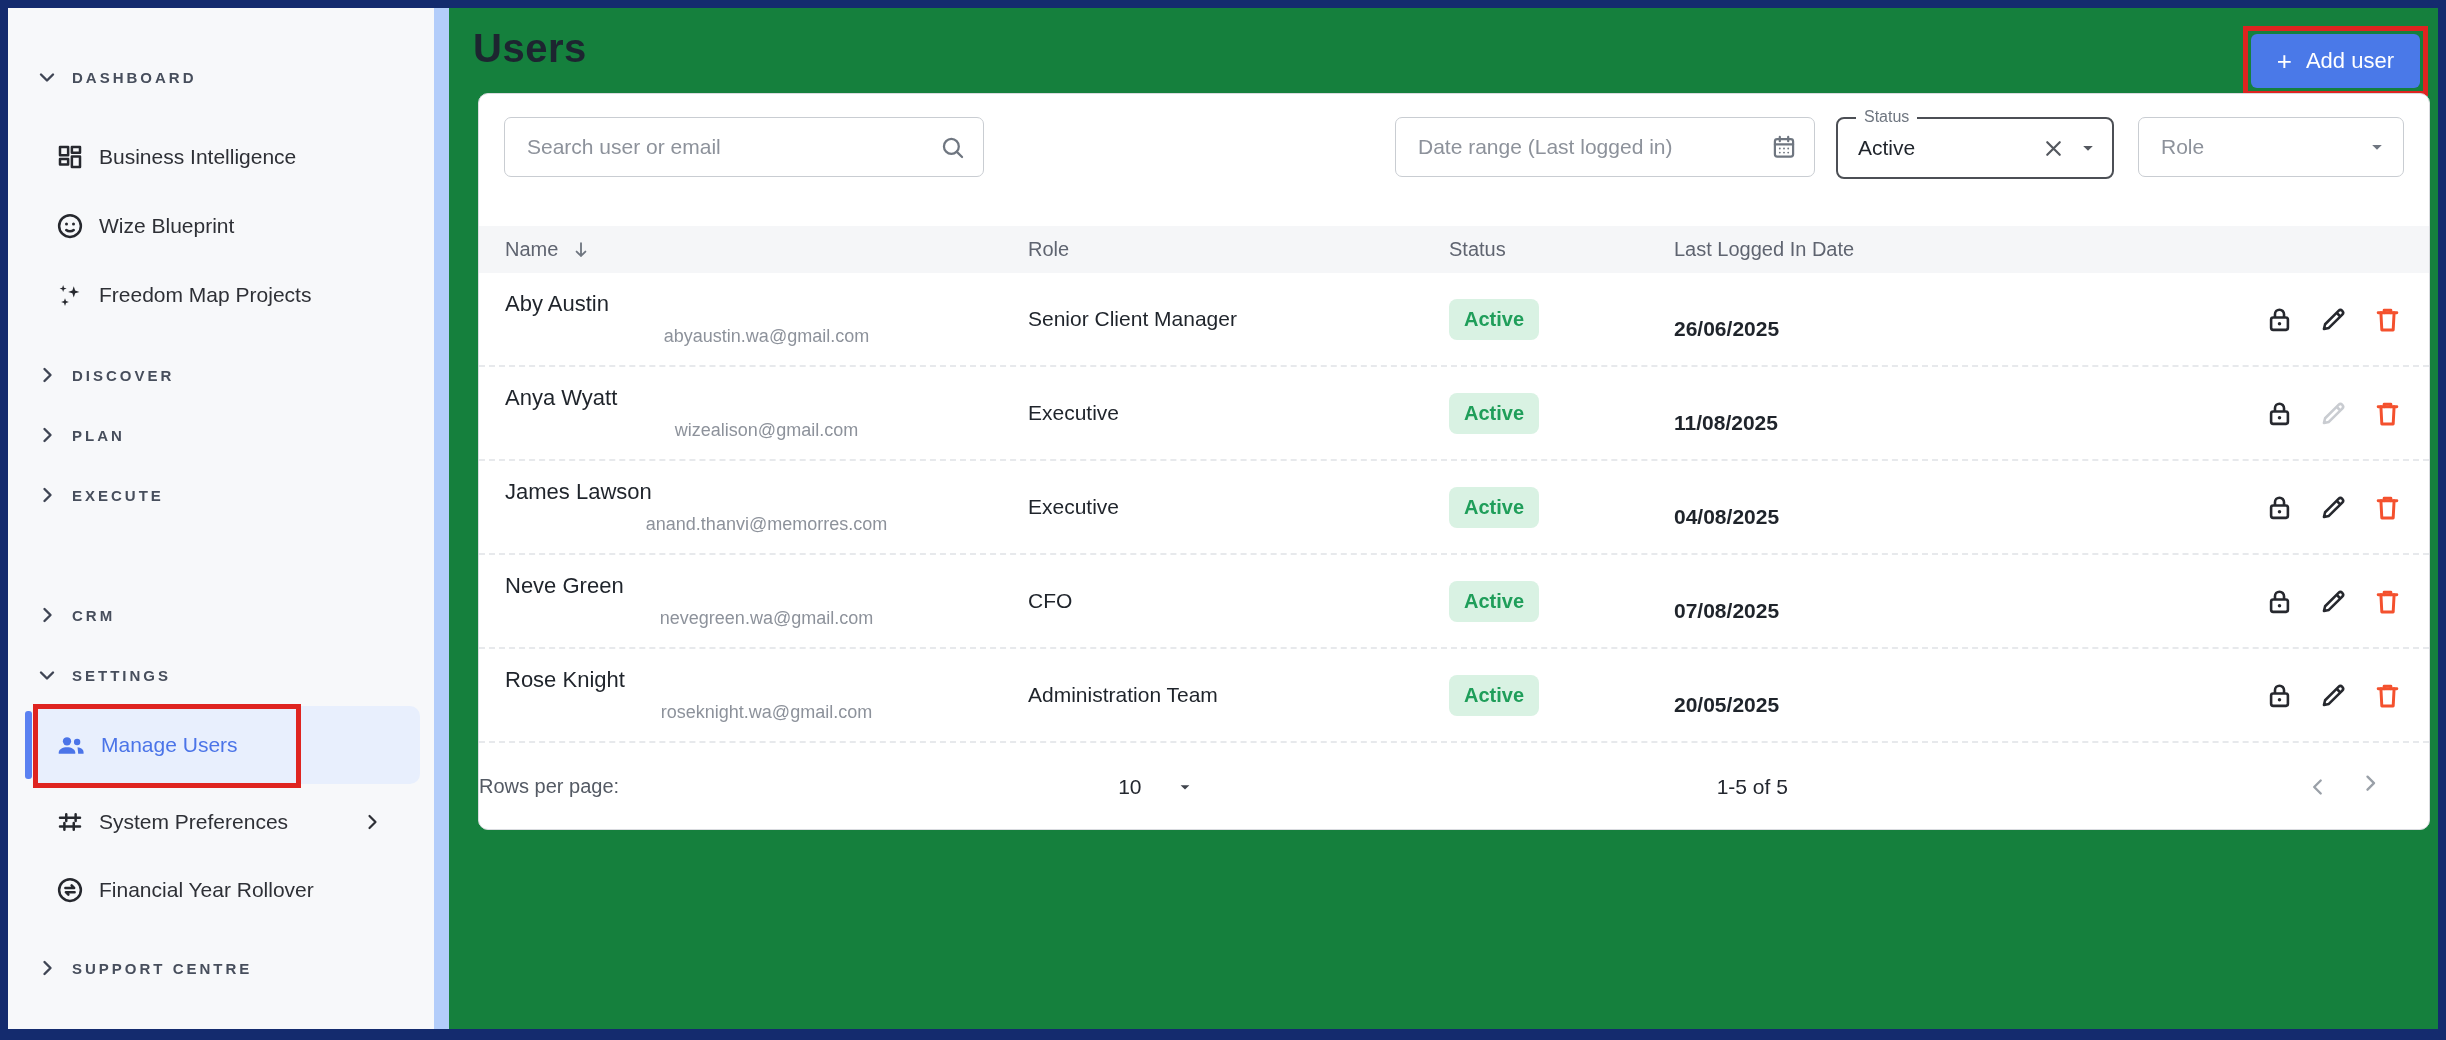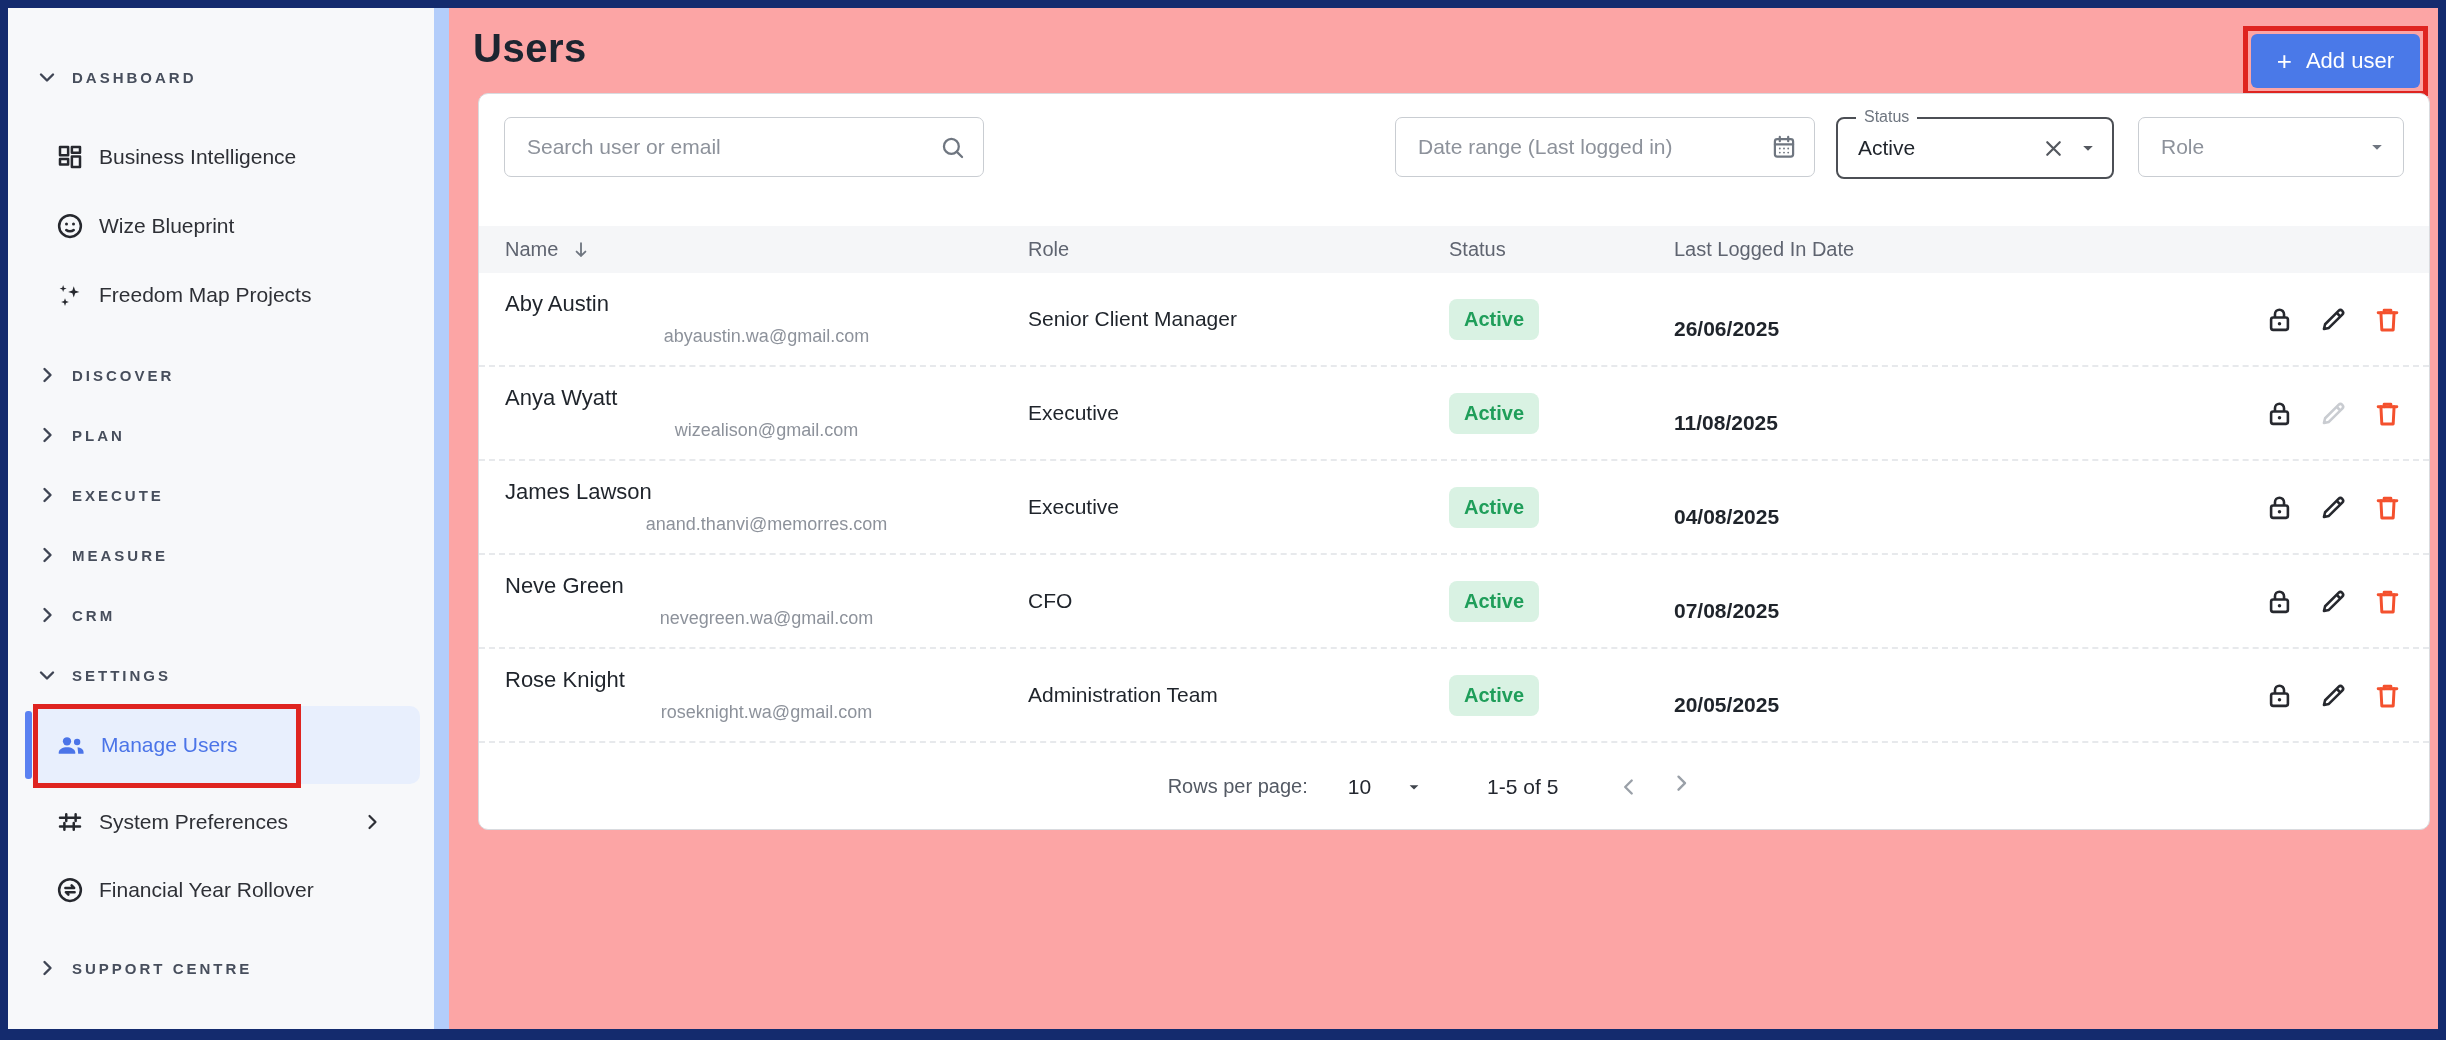--- a/index.html
+++ b/index.html
@@ -26,21 +26,21 @@
   .accent-bar { position:absolute; left:17px; top:703px; width:7px; height:68px;
                 background:#5b81f1; border-radius:3px; }
   .red-box-side { position:absolute; left:25px; top:696px; width:268px; height:84px;
                   border:5px solid #df2420; z-index:3; pointer-events:none; }
   .item.selected { top:698px; height:78px; z-index:2; }
   .item.selected .item-icon { color:#4b74e8; }
   .item.selected .item-label { color:#4b74e8; font-weight:500; }
   .item .trail-chev { margin-left:auto; margin-right:50px; color:#2e3036; display:flex; }
 
   
-  main { flex:1 1 auto; position:relative; background:#fca5a5; height:100%; }
+  main { flex:1 1 auto; position:relative; background:#15803d; height:100%; }
   .main-header { display:flex; align-items:flex-start; justify-content:space-between;
                  padding:18px 10px 0 24px; height:84px; }
   .page-title { font-size:40px; font-weight:600; color:#1d2530; letter-spacing:.5px; }
 
   .red-box-btn { border:5px solid #df2420; padding:3px; }
   .add-user-btn { display:flex; align-items:center; gap:14px; background:#4a79e8; color:#fff;
                   border:none; border-radius:6px; font-size:22px; font-weight:500;
                   padding:14px 26px; font-family:inherit; cursor:pointer; }
   .add-user-btn .plus { font-size:26px; font-weight:400; line-height:20px; }
 
@@ -85,21 +85,21 @@
            padding:9px 15px; border-radius:8px; }
   .cell-date { font-size:21px; color:#1f242b; font-weight:700;margin-top:20px; }
   .cell-actions { display:flex; justify-content:flex-end; align-items:center; gap:23px; }
   .action { display:flex; cursor:pointer; }
   .action.lock { color:#26282e; }
   .action.edit { color:#26282e; }
   .action.edit.disabled { color:#c9ccd1; cursor:default; }
   .action.del { color:#f4512e; }
 
   
-  .pagination { height:87px; display:flex; align-items:center; justify-content:center;
+  .pagination { height:87px; display:flex; align-items:center; justify-content:space-between;
                 padding-right:42px; }
   .pg-label { font-size:20px; color:#545a64; }
   .pg-size { display:flex; align-items:center; gap:32px; margin-left:40px; cursor:pointer; }
   .pg-size .pg-val { font-size:21px; color:#23272f; }
   .pg-size .caret-ic { color:#3f444c; display:flex; }
   .pg-range { font-size:21px; color:#23272f; margin-left:62px; }
   .pg-nav { display:flex; align-items:center; gap:30px; margin-left:58px; }
   .pg-chev { color:#9aa0a8; display:flex; cursor:pointer; }
 
   svg { display:block; }
@@ -175,28 +175,20 @@
 
     <div class="side-row sec" style="top:470px;">
       <span class="chev">
         <svg width="24" height="24" viewBox="0 0 24 24" fill="none" stroke="currentColor" stroke-width="2.4" stroke-linecap="round" stroke-linejoin="round">
             <path d="M9.5 6l6 6-6 6"></path>
           </svg>
       </span>
       <span class="sec-label">EXECUTE</span>
     </div>
 
-    <div class="side-row sec" style="top:530px;">
-      <span class="chev">
-        <svg width="24" height="24" viewBox="0 0 24 24" fill="none" stroke="currentColor" stroke-width="2.4" stroke-linecap="round" stroke-linejoin="round">
-            <path d="M9.5 6l6 6-6 6"></path>
-          </svg>
-      </span>
-      <span class="sec-label">MEASURE</span>
-    </div>
 
     <div class="side-row sec" style="top:590px;">
       <span class="chev">
         <svg width="24" height="24" viewBox="0 0 24 24" fill="none" stroke="currentColor" stroke-width="2.4" stroke-linecap="round" stroke-linejoin="round">
             <path d="M9.5 6l6 6-6 6"></path>
           </svg>
       </span>
       <span class="sec-label">CRM</span>
     </div>
 

